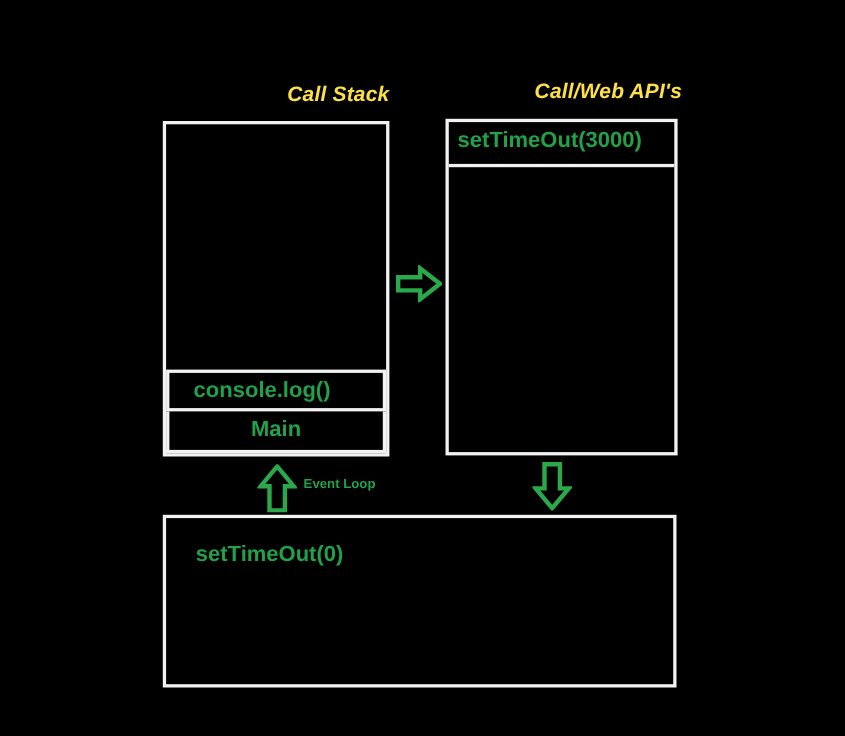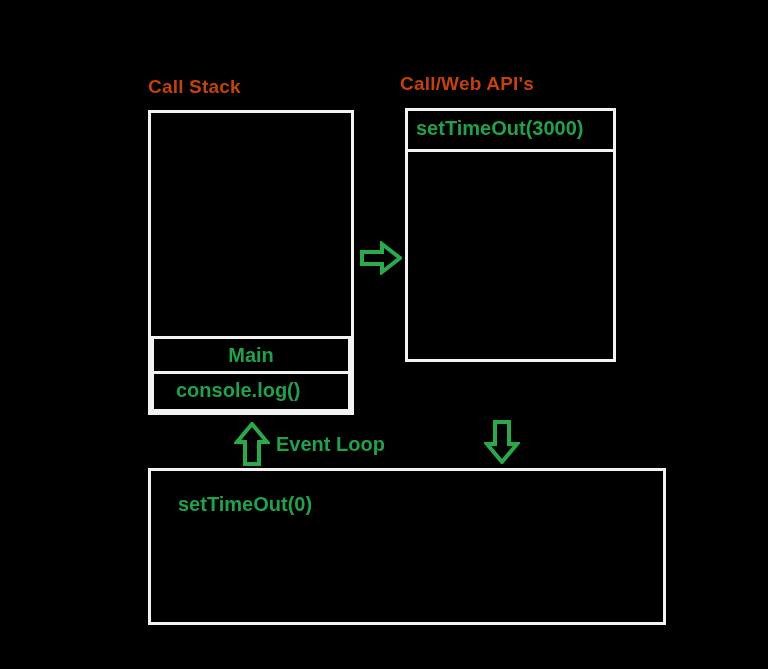--- a/index.html
+++ b/index.html
@@ -13,26 +13,27 @@
     height: 669px;
     background: #000000;
     overflow: hidden;
     font-family: "Liberation Sans", sans-serif;
     -webkit-font-smoothing: antialiased;
   }
 
   
   .section-title {
     position: absolute;
-    color: #c2410c;
+    color: #fde047;
     font-weight: bold;
     font-size: 19px;
     letter-spacing: 0.2px;
     white-space: nowrap;
-    text-align: left;
+    text-align: right;
+    font-style: italic;
   }
   #title-call-stack {
     left: 148px;
     width: 206px;
     top: 76px;
   }
   #title-node-web-apis {
     left: 400px;
     width: 220px;
     top: 73px;
@@ -59,31 +60,31 @@
     display: flex;
     flex-direction: column;
     justify-content: flex-end;
     padding: 0;
   }
 
   #node-api-panel {
     left: 405px;
     top: 108px;
     width: 211px;
-    height: 254px;
+    height: 306px;
     display: flex;
     flex-direction: column;
     justify-content: flex-start;
     padding: 0;
   }
 
   #callback-queue-panel {
     left: 148px;
     top: 468px;
-    width: 518px;
+    width: 467px;
     height: 157px;
     padding: 0;
   }
 
   
   .frame {
     box-sizing: border-box;
     border: 3px solid #f2f2f2;
     color: #22a04a;
     font-weight: bold;
@@ -140,34 +141,34 @@
   #arrow-stack-to-api { left: 360px; top: 241px; }
   #arrow-api-to-queue { left: 484px; top: 420px; }
   #arrow-queue-to-stack { left: 234px; top: 422px; }
 
   .event-loop-label {
     position: absolute;
     left: 276px;
     top: 433px;
     color: #22a04a;
     font-weight: bold;
-    font-size: 20px;
+    font-size: 12px;
     white-space: nowrap;
   }
 </style>
 </head>
 <body>
 
 <div id="canvas">
 
   <div class="section-title" id="title-call-stack">Call Stack</div>
 
   <div class="panel" id="call-stack-panel">
+    <div class="frame align-left">console.log()</div>
     <div class="frame align-center">Main</div>
-    <div class="frame align-left">console.log()</div>
   </div>
 
   <div class="section-title" id="title-node-web-apis">Call/Web API's</div>
 
   <div class="panel" id="node-api-panel">
     <div class="frame align-left">setTimeOut(3000)</div>
   </div>
 
   <div class="panel" id="callback-queue-panel">
     <div class="queue-item">setTimeOut(0)</div>

